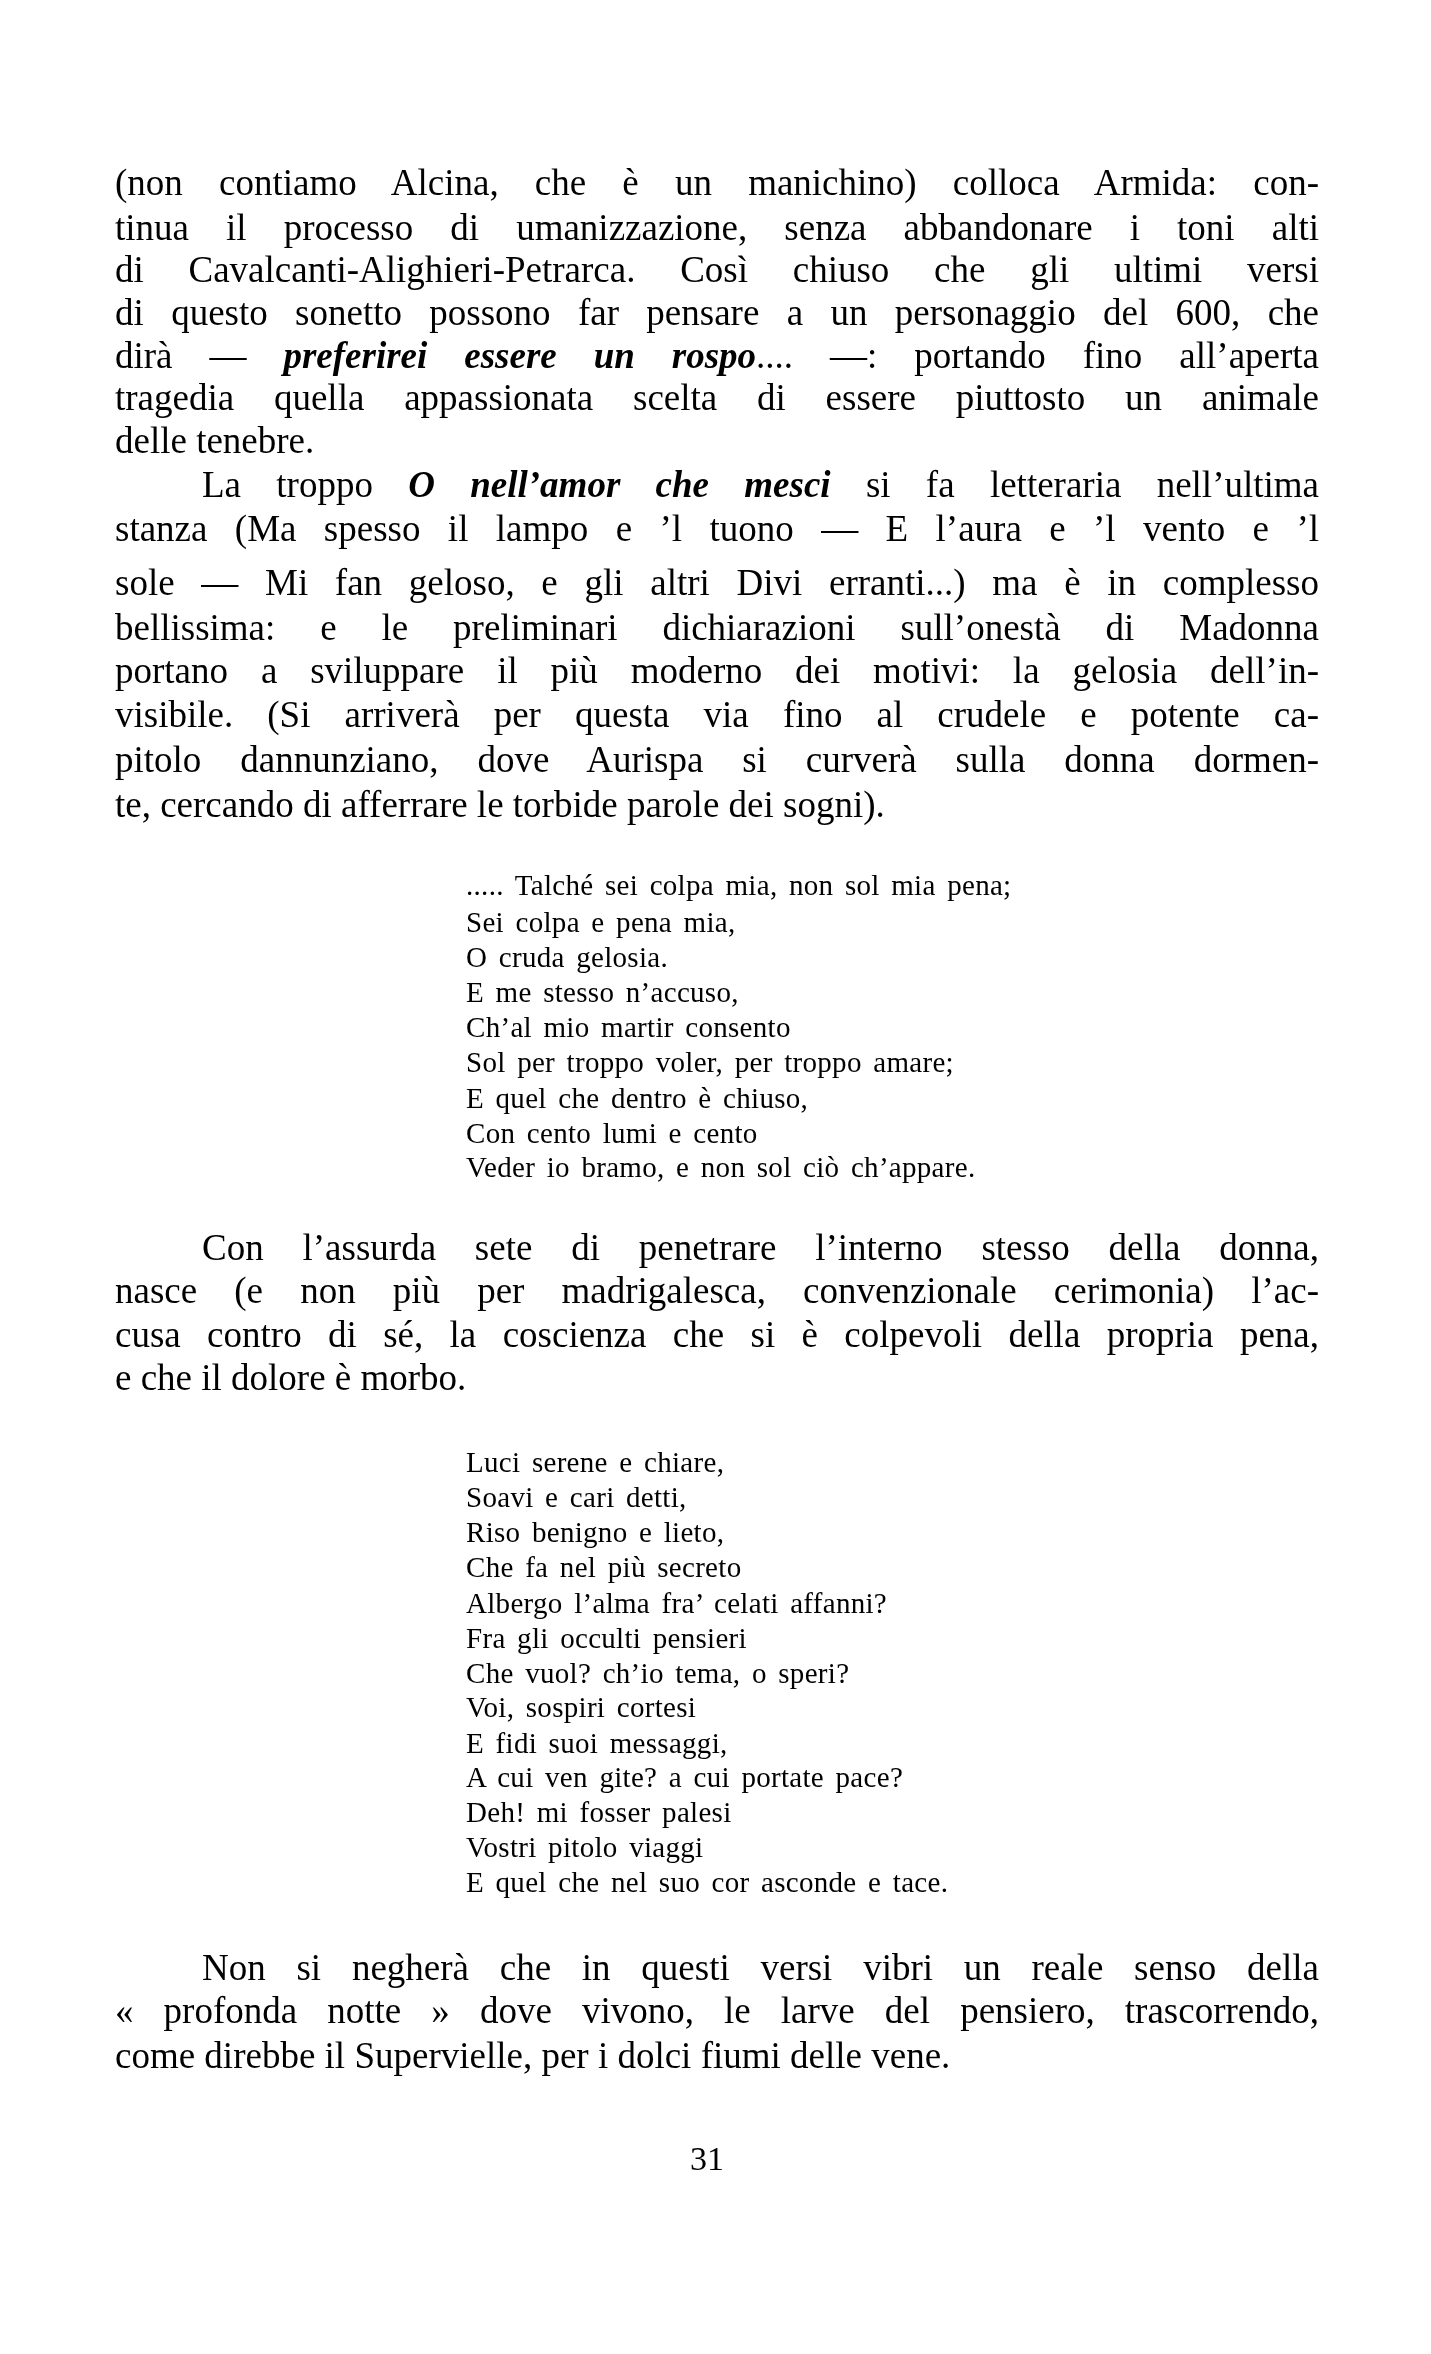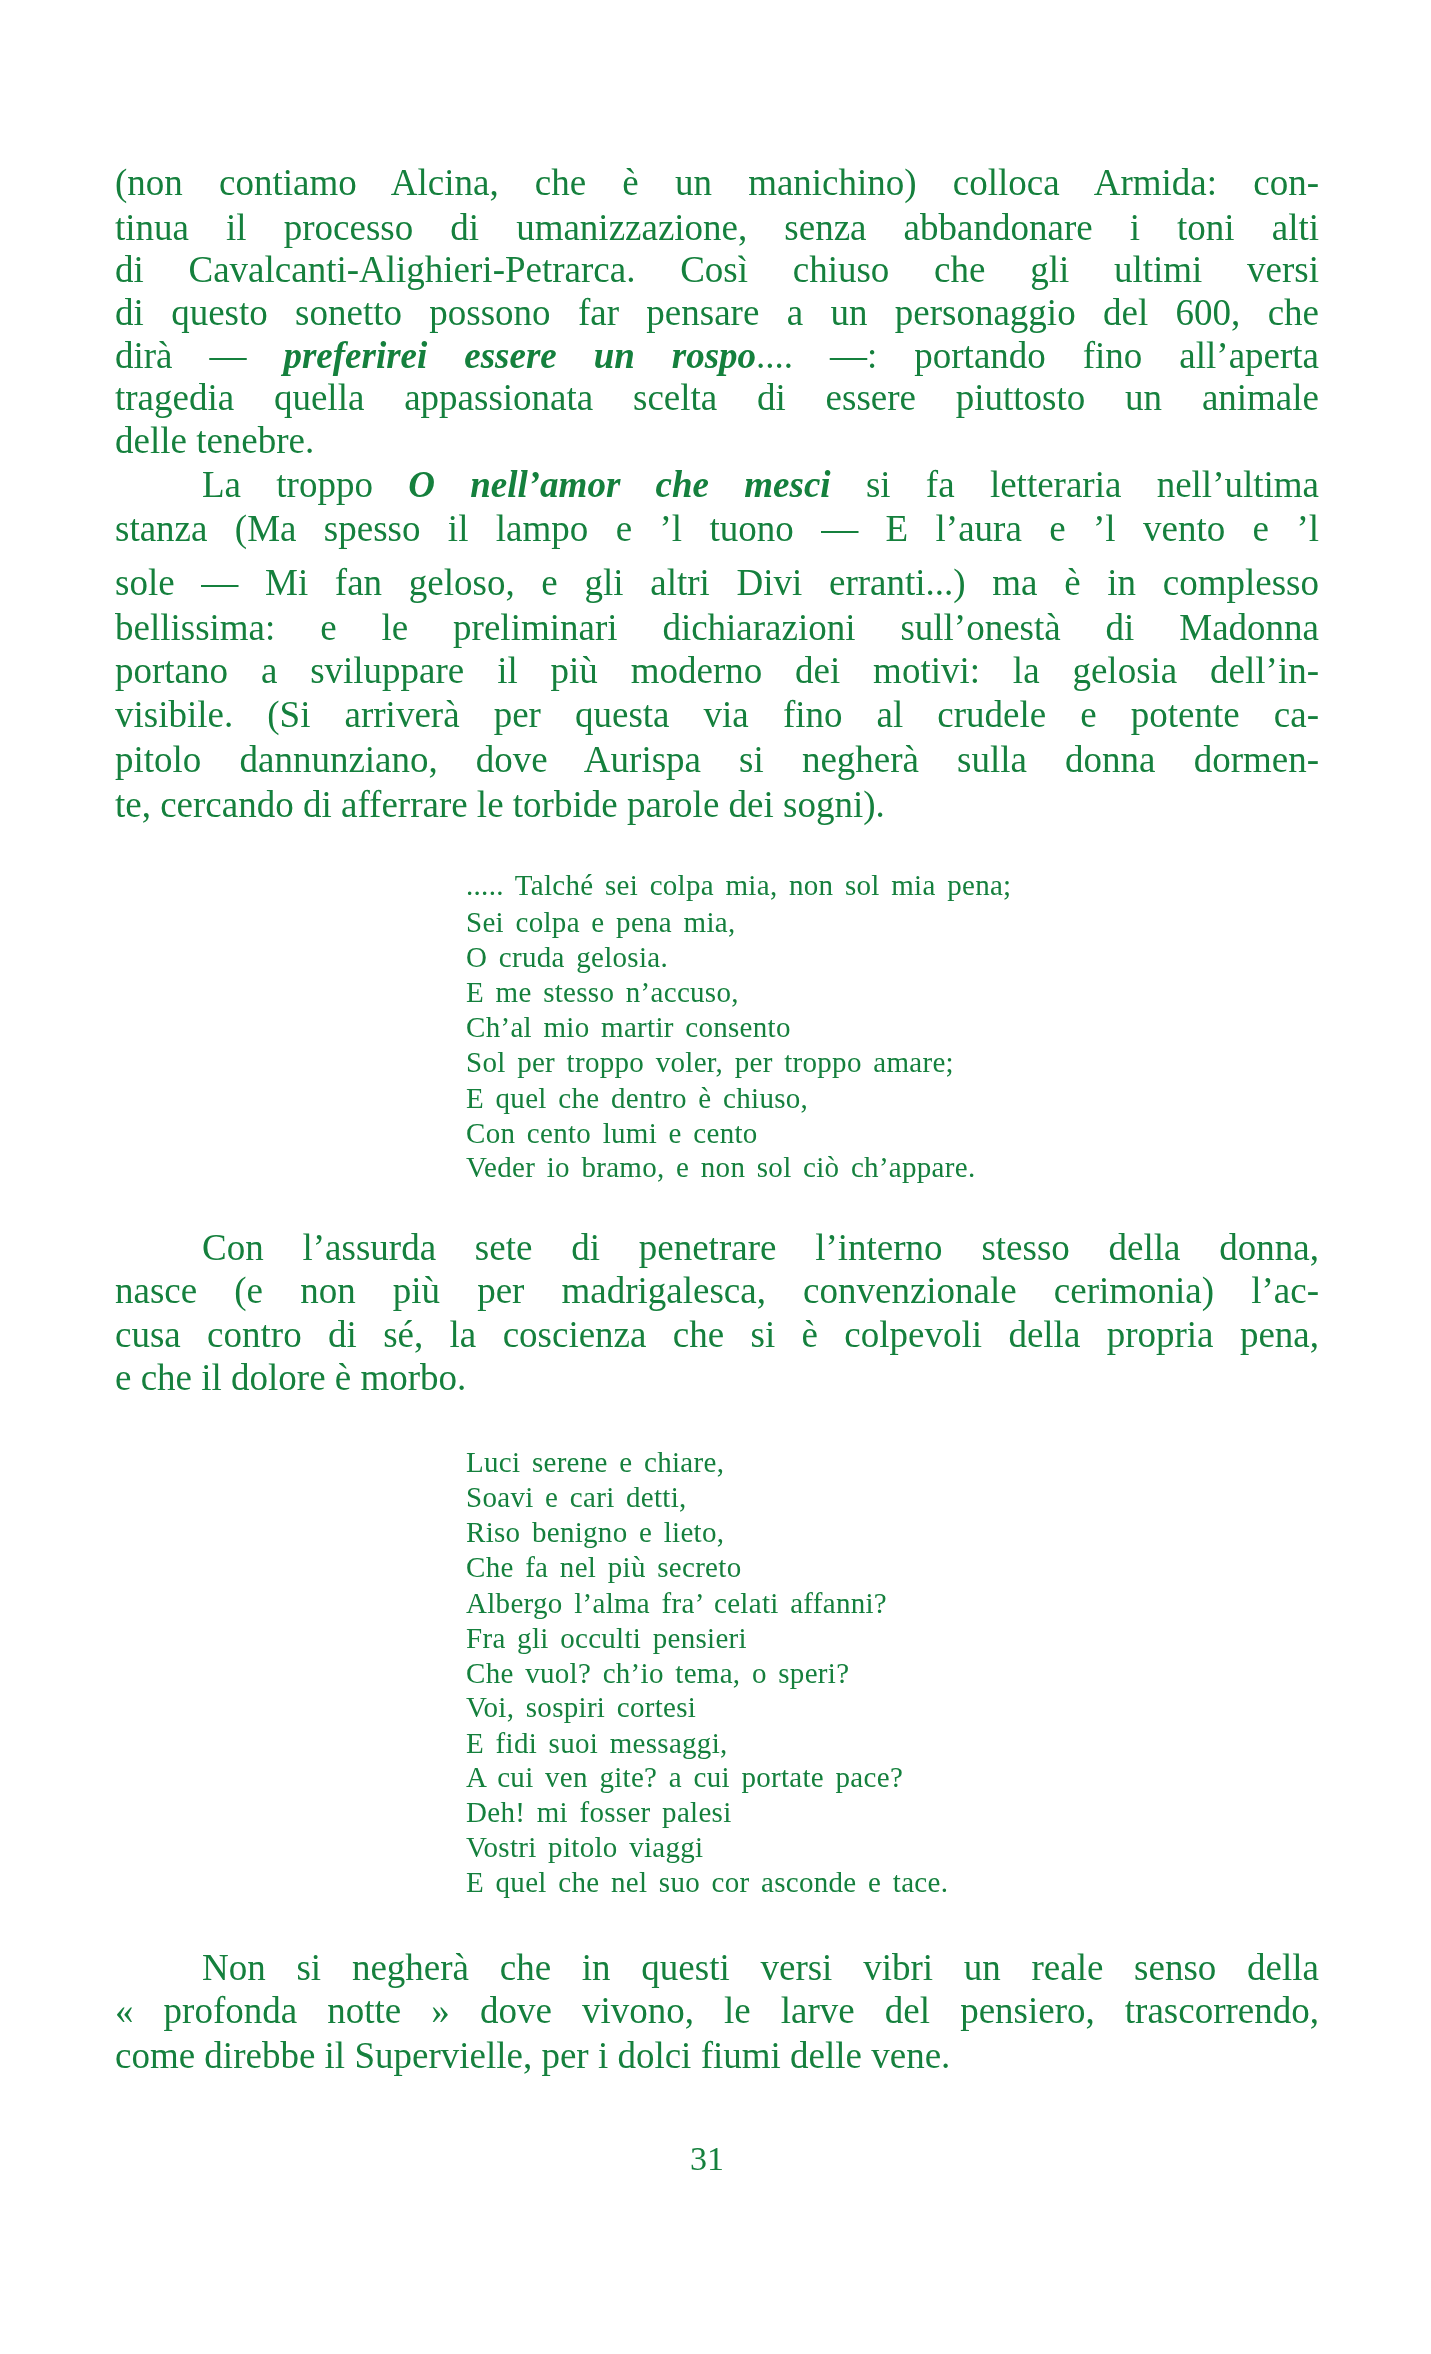--- a/index.html
+++ b/index.html
@@ -1,17 +1,17 @@
 <!DOCTYPE html>
 <html><head>
 <meta charset="utf-8">
 <style>
   html, body { margin: 0; padding: 0; background: #ffffff; }
   body { width: 1431px; height: 2354px; position: relative; overflow: hidden; }
-  .page { position: absolute; left: 0; top: 0; width: 1431px; height: 2258px; background: #ffffff; color: #15803d; border-radius: 22px; }
+  .page { position: absolute; left: 0; top: 0; width: 1431px; height: 2258px; background: #ffffff; color: #000000; border-radius: 22px; }
   .line { position: absolute; white-space: nowrap; line-height: 1; font-family: "Liberation Serif", "DejaVu Serif", serif; }
   .body { font-size: 37px; left: 115px; width: 1204px; }
   .body.just { text-align: justify; text-align-last: justify; white-space: normal; }
   .body.indent { left: 202px; width: 1117px; }
   .verse { font-size: 29px; left: 438px; word-spacing: 4px; letter-spacing: 0.3px; margin-left: 28px; }
   .pageno { font-size: 34px; left: 690px; width: 80px; }
   em { font-style: italic; font-weight: bold; }
 </style>
 </head>
 <body>
@@ -32,21 +32,21 @@
 
   <div>
     <div class="line body just indent" style="top:466px">
       <span>La troppo </span><em>O nell’amor che mesci</em><span> si fa letteraria nell’ultima</span>
     </div>
     <div class="line body just" style="top:510px">stanza (Ma spesso il lampo e ’l tuono — E l’aura e ’l vento e ’l</div>
     <div class="line body just" style="top:564px">sole — Mi fan geloso, e gli altri Divi erranti...) ma è in complesso</div>
     <div class="line body just" style="top:609px">bellissima: e le preliminari dichiarazioni sull’onestà di Madonna</div>
     <div class="line body just" style="top:652px">portano a sviluppare il più moderno dei motivi: la gelosia dell’in-</div>
     <div class="line body just" style="top:696px">visibile. (Si arriverà per questa via fino al crudele e potente ca-</div>
-    <div class="line body just" style="top:741px">pitolo dannunziano, dove Aurispa si negherà sulla donna dormen-</div>
+    <div class="line body just" style="top:741px">pitolo dannunziano, dove Aurispa si curverà sulla donna dormen-</div>
     <div class="line body" style="top:786px">te, cercando di afferrare le torbide parole dei sogni).</div>
   </div>
 
   <div>
     <div class="line verse" style="top:871px">..... Talché sei colpa mia, non sol mia pena;</div>
     <div class="line verse" style="top:908px">Sei colpa e pena mia,</div>
     <div class="line verse" style="top:943px">O cruda gelosia.</div>
     <div class="line verse" style="top:978px">E me stesso n’accuso,</div>
     <div class="line verse" style="top:1013px">Ch’al mio martir consento</div>
     <div class="line verse" style="top:1048px">Sol per troppo voler, per troppo amare;</div>

